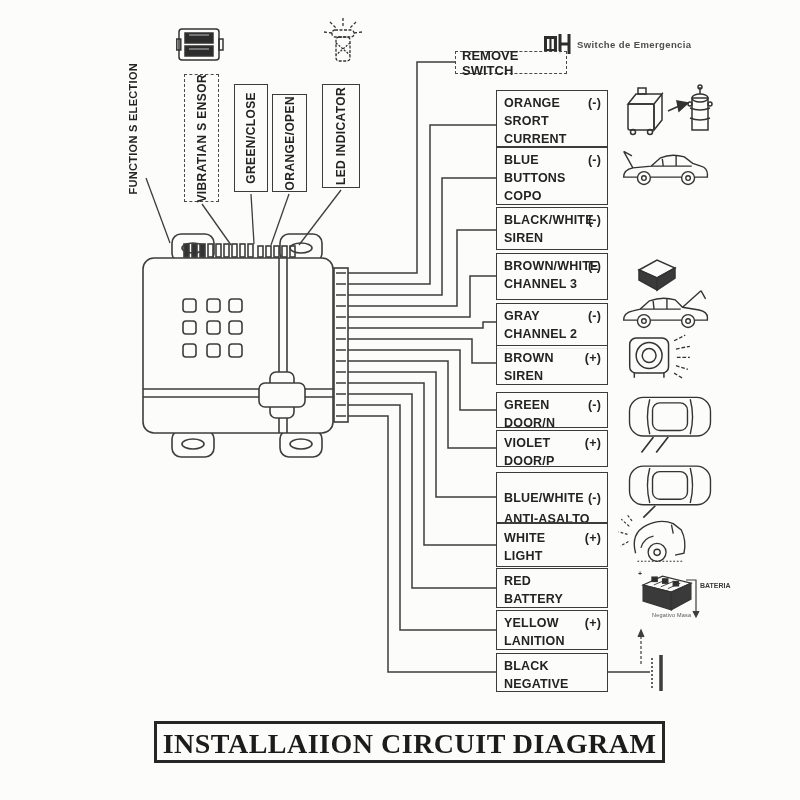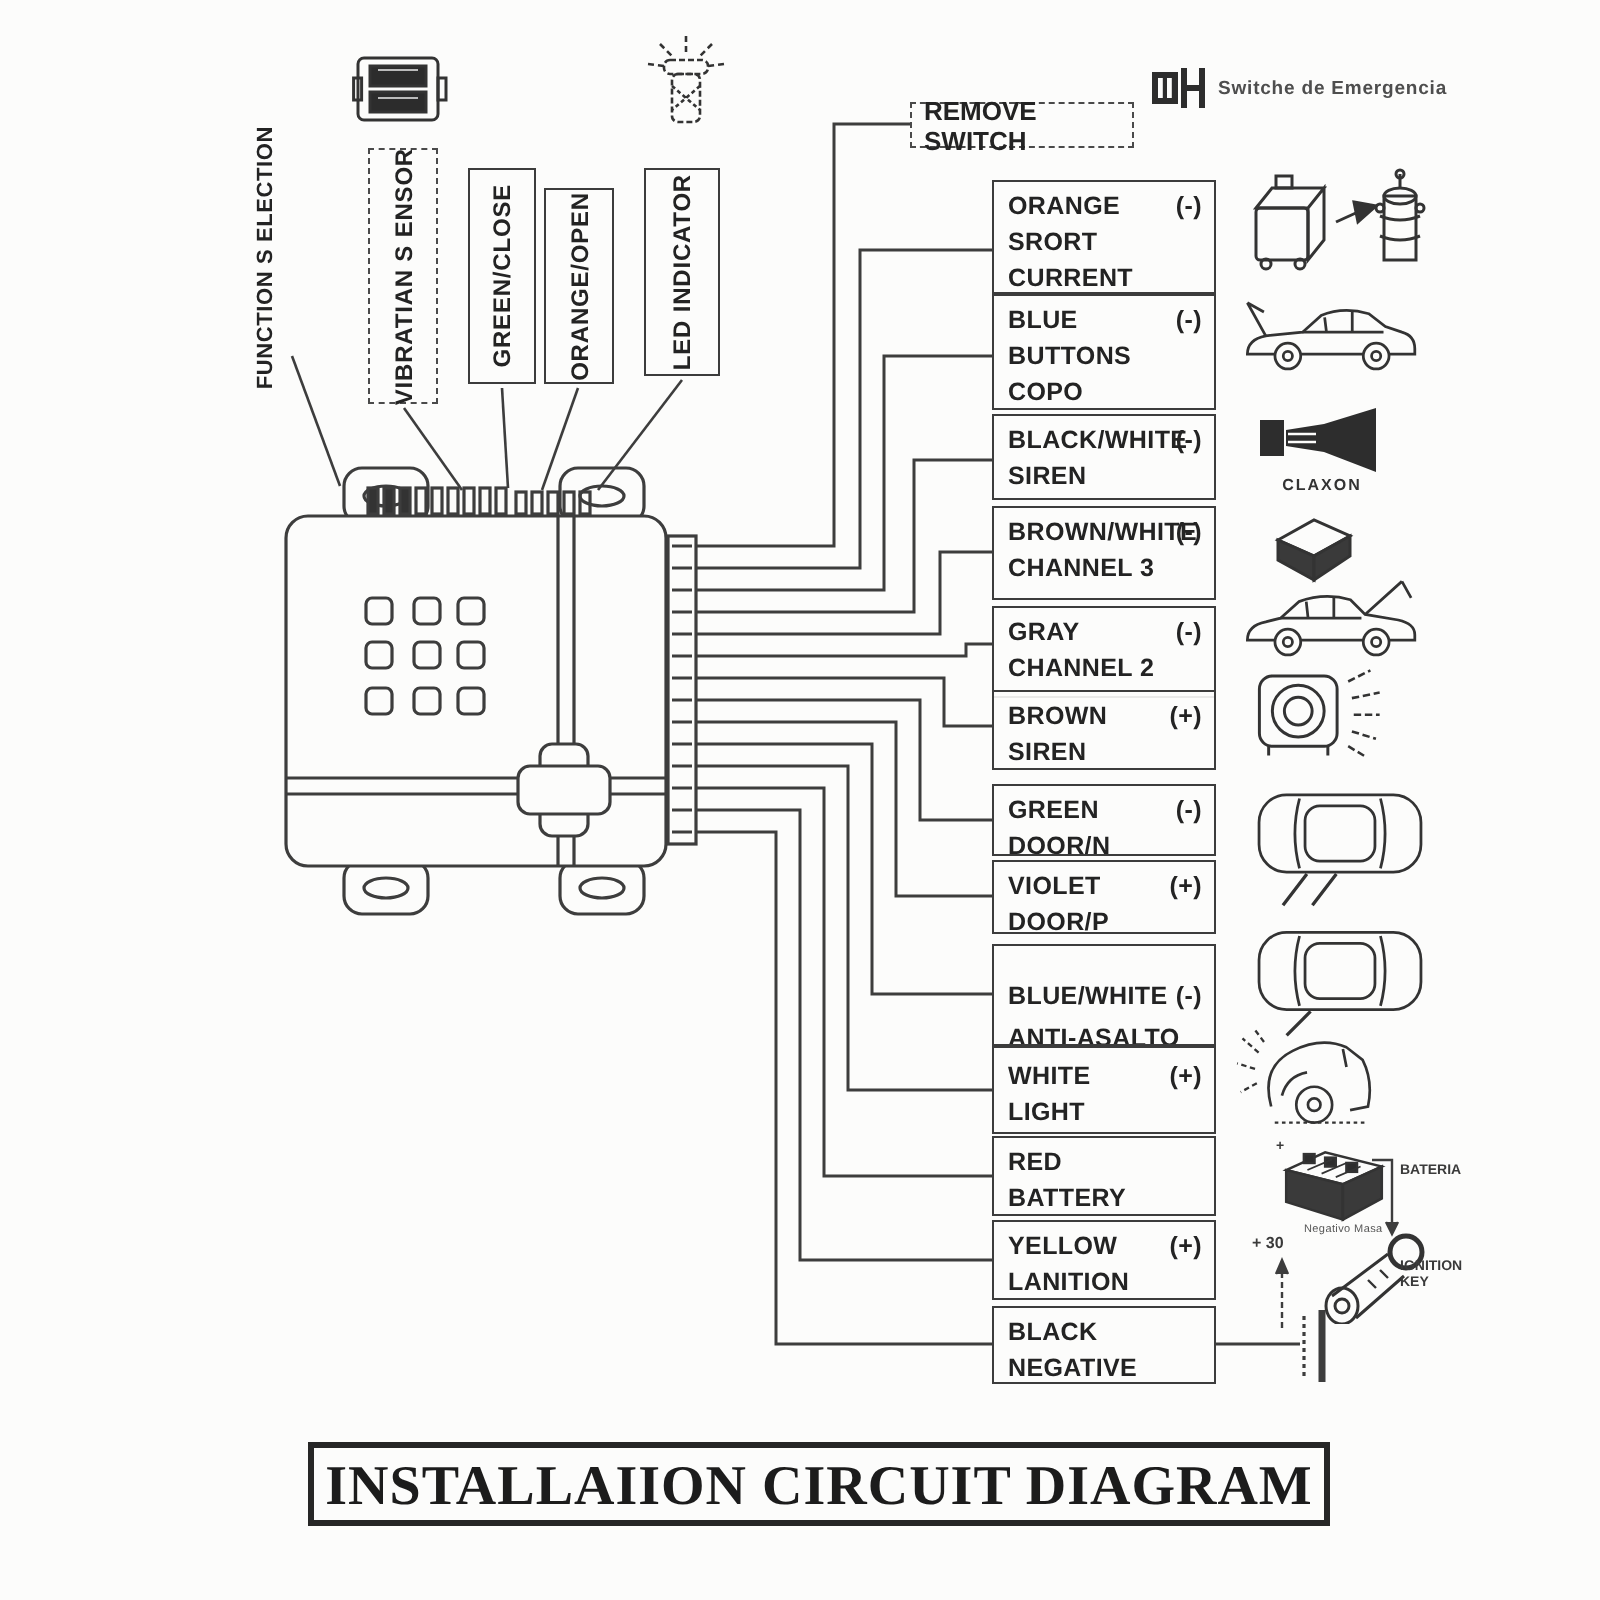--- a/index.html
+++ b/index.html
@@ -21,21 +21,21 @@
   .vbox.dashed{border:1.6px dashed #4a4a4a;}
   .vtext{writing-mode:vertical-rl;transform:rotate(180deg);font-weight:bold;
          font-size:12px;letter-spacing:.4px;white-space:nowrap;}
   .vplain{writing-mode:vertical-rl;transform:rotate(180deg);font-weight:bold;
           font-size:11px;letter-spacing:.3px;white-space:nowrap;}
   
   #remove-switch{position:absolute;left:455px;top:51px;width:112px;height:23px;
         border:1.6px dashed #4a4a4a;box-sizing:border-box;display:flex;align-items:center;
         padding-left:6px;font-weight:bold;font-size:13px;background:rgba(252,252,251,.9);}
   
-  #brand{position:absolute;left:576px;top:33px;display:flex;align-items:center;gap:5px;}
+  #brand{position:absolute;left:544px;top:33px;display:flex;align-items:center;gap:5px;}
   #brand .btxt{font-size:9.5px;font-weight:bold;color:#4e4e4e;letter-spacing:.4px;}
   
   .icon{position:absolute;}
   .iconlabel{font-size:8px;font-weight:bold;color:#333;text-align:center;letter-spacing:1px;}
   .tinylabel{font-size:7px;font-weight:bold;color:#3a3a3a;line-height:8px;}
   .microlabel{font-size:5.5px;color:#555;letter-spacing:.2px;}
   
   #title-box{position:absolute;left:154px;top:721px;width:511px;height:42px;
         border:3px solid #262626;box-sizing:border-box;display:flex;align-items:flex-end;
         justify-content:center;background:rgba(252,252,251,.9);}
@@ -277,28 +277,20 @@
       <path d="M4,36 Q4,28 14,26 L34,24 L44,15 Q56,10 70,14 L79,21 L88,24 Q95,26 95,33 L95,36 Z"></path>
       <circle cx="26" cy="37" r="7" fill="#fcfcfb"></circle>
         <circle cx="26" cy="37" r="2.5"></circle>
       <circle cx="74" cy="37" r="7" fill="#fcfcfb"></circle>
         <circle cx="74" cy="37" r="2.5"></circle>
       <path d="M34,24 L78,24 M46,16 L47,24 M61,12 V24"></path>
       <path d="M14,26 L4,8 M4,8 L13,13"></path>
     </svg>
   </div>
 
-  <div class="icon" style="left:628px;top:202px;width:66px;text-align:center">
-    <svg width="66" height="36" viewBox="0 0 66 36">
-      <rect x="2" y="8" width="12" height="18" fill="#2d2d2d"></rect>
-      <path d="M15,13 L34,10 L60,2 L60,34 L34,24 L15,21 Z" fill="#2d2d2d"></path>
-      <path d="M16,15 H30 M16,19 H30" stroke="#fcfcfb" stroke-width="1.2"></path>
-    </svg>
-    <div class="iconlabel">CLAXON</div>
-  </div>
 
   <div class="icon" style="left:632px;top:255px">
     <svg width="50" height="40" viewBox="0 0 50 40" fill="none" stroke="#333" stroke-width="1.5">
       <path d="M7,15 L25,5 L43,13 L25,23 Z"></path>
       <path d="M7,15 L7,25 L25,35 L25,23 Z" fill="#3a3a3a"></path>
       <path d="M43,13 L43,23 L25,35 L25,23 Z" fill="#3a3a3a"></path>
     </svg>
   </div>
 
   <div class="icon" style="left:620px;top:286px">
@@ -362,34 +354,18 @@
         <rect x="18" y="7" width="6" height="5" fill="#2d2d2d"></rect>
         <rect x="30" y="9" width="6" height="5" fill="#2d2d2d"></rect>
         <rect x="42" y="12" width="6" height="5" fill="#2d2d2d"></rect>
         <path d="M20,16 L34,10 M28,18 L42,12 M36,20 L50,14" stroke-width="1"></path>
       </svg>
       <span class="tinylabel" style="position:absolute;left:64px;top:12px">BATERIA</span>
       <div class="microlabel" style="position:absolute;left:16px;top:42px;white-space:nowrap">Negativo Masa</div>
     </div>
   </div>
 
-  <div class="icon" style="left:626px;top:614px">
-    <div style="position:relative">
-      <span class="tinylabel" style="position:absolute;left:0;top:4px;font-size:8px">+ 30</span>
-      <svg width="76" height="48" viewBox="0 0 76 48" fill="none" stroke="#333" stroke-width="1.5" style="margin-left:22px">
-        <circle cx="55" cy="12" r="8" stroke-width="2.5"></circle>
-        <path d="M18,34 L46,13 M30,45 L54,24"></path>
-        <ellipse cx="23" cy="39" rx="8" ry="9"></ellipse>
-        <circle cx="23" cy="39" r="3.5"></circle>
-        <path d="M36,26 L40,30 M42,21 L46,25" stroke-width="1.2"></path>
-      </svg>
-      <div class="tinylabel" style="position:absolute;left:74px;top:16px;text-align:left">
-        <div>IGNITION</div>
-        <div>KEY</div>
-      </div>
-    </div>
-  </div>
 
   <div id="title-box">
     <span class="t">INSTALLAIION CIRCUIT DIAGRAM</span>
   </div>
 
 </div>
 
 </body></html>

